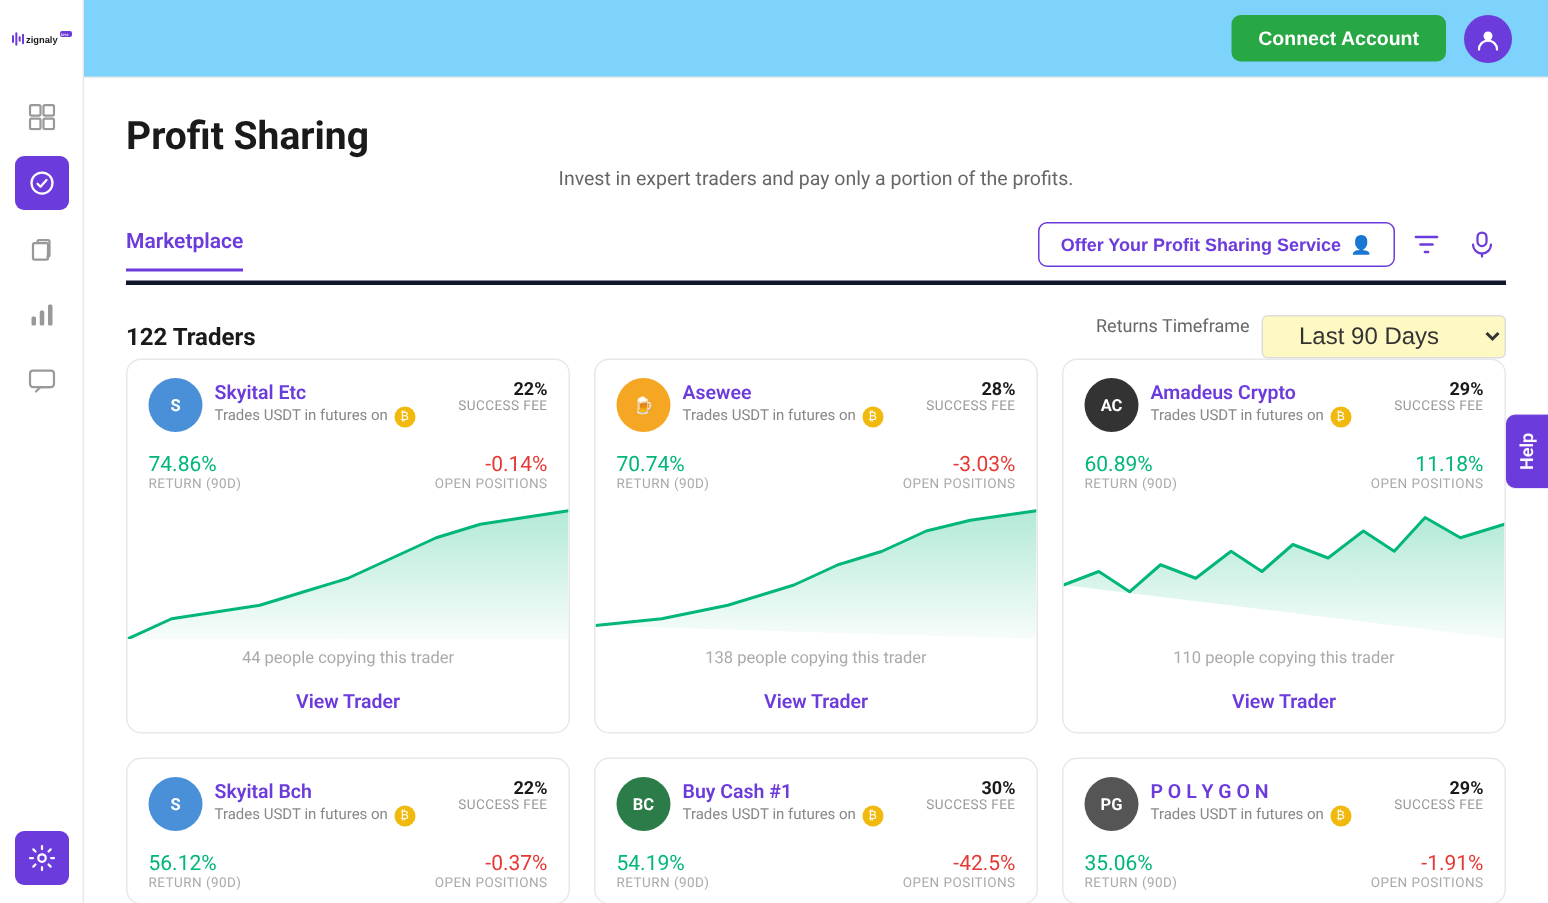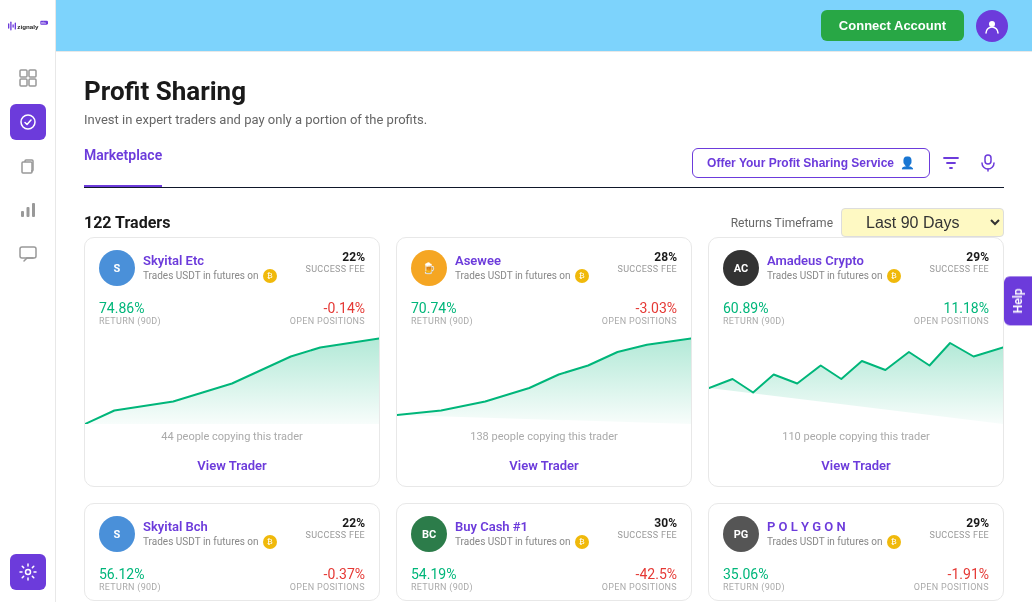--- a/index.html
+++ b/index.html
@@ -93,27 +93,29 @@
     .page-title {
       font-size: 26px;
       font-weight: 700;
       color: #1a1a1a;
       margin-bottom: 6px;
     }
     .page-subtitle {
       font-size: 13px;
       color: #666;
       margin-bottom: 20px;
+      text-align: center;
     }
 
     
     .tab-bar {
       display: flex;
+      align-items: center;
       justify-content: space-between;
-      border-bottom: 1px solid #0f172a;
+      border-bottom: 3px solid #0f172a;
       margin-bottom: 20px;
     }
     .tab-item {
       font-size: 14px;
       font-weight: 600;
       color: #6c3bdb;
       padding-bottom: 10px;
       border-bottom: 2px solid #6c3bdb;
       cursor: pointer;
     }
@@ -153,21 +155,21 @@
       align-items: center;
       justify-content: space-between;
     }
     .traders-count {
       font-size: 16px;
       font-weight: 700;
       color: #1a1a1a;
     }
     .timeframe-control {
       display: flex;
-      align-items: center;
+      align-items: flex-start;
       gap: 8px;
       font-size: 12px;
       color: #666;
     }
     .timeframe-select {
       border: 1px solid #ddd;
       border-radius: 4px;
       padding: 4px 20px;
       font-size: 16px;
       color: #333;

